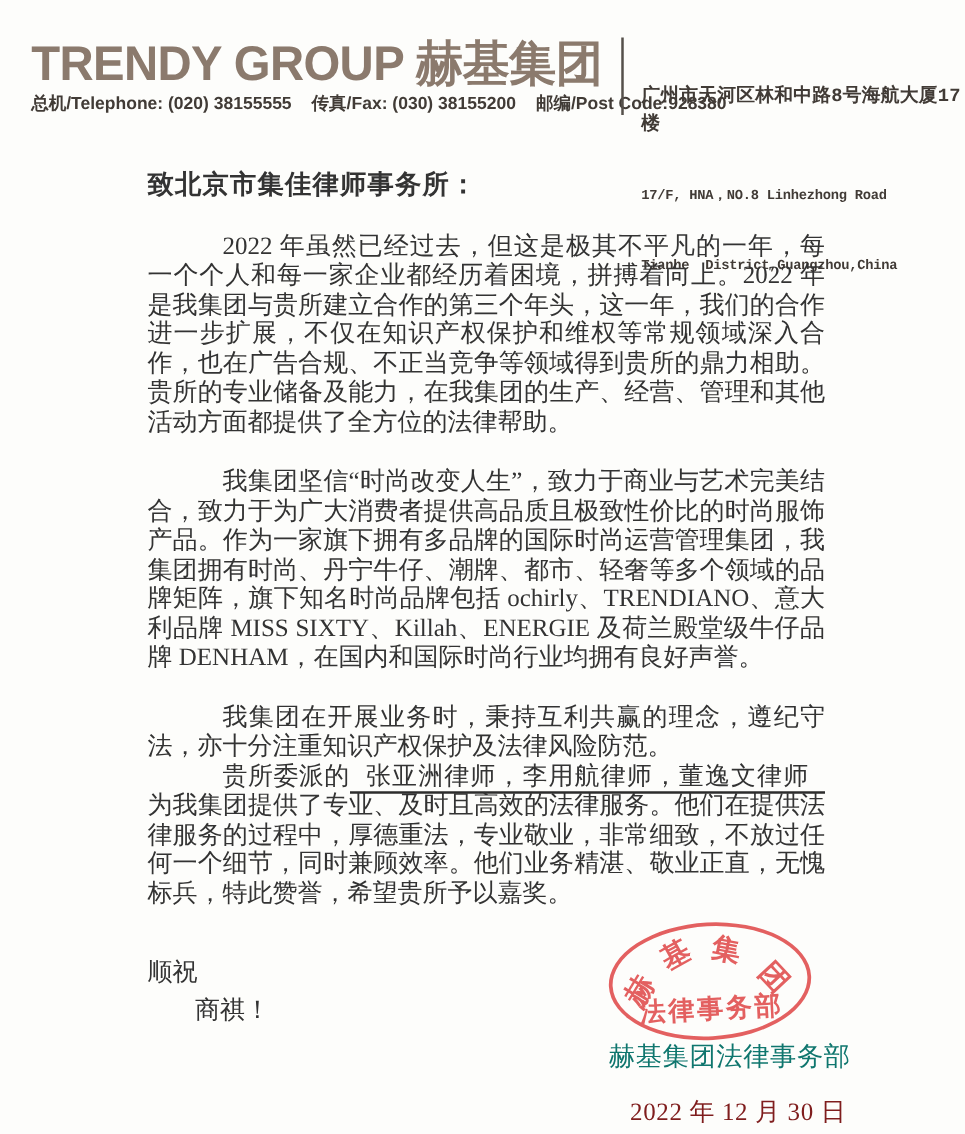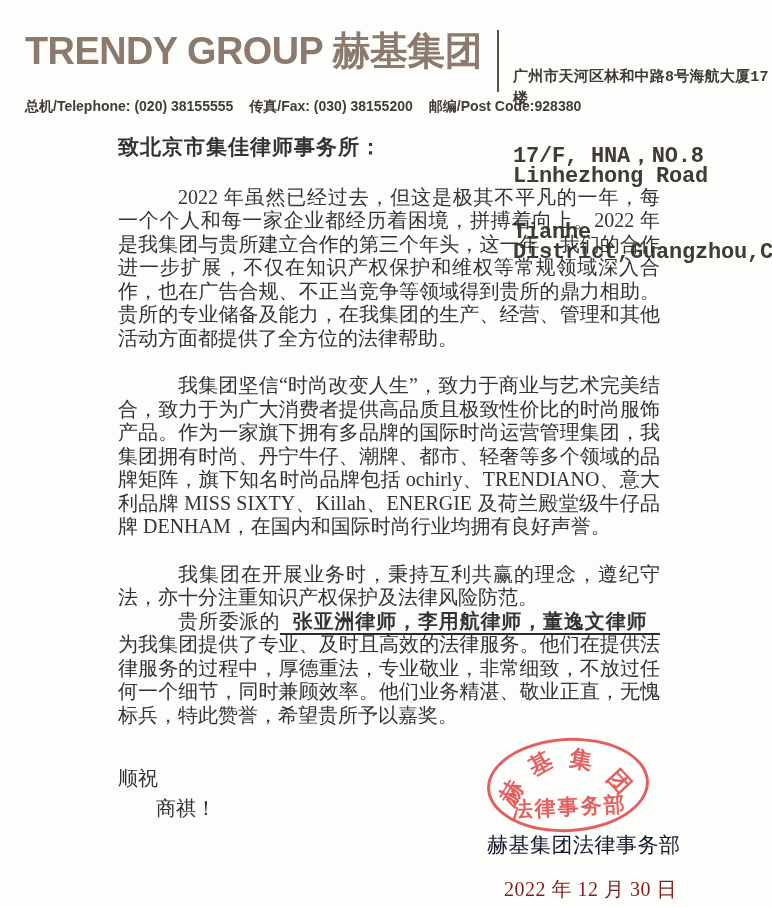--- a/index.html
+++ b/index.html
@@ -39,39 +39,38 @@
   .contact-row {
     position: absolute;
     left: 25px; top: 74px;
     display: flex;
     gap: 16px;
     font-family: "Liberation Sans", "DejaVu Sans", sans-serif;
     font-size: 14px;
     font-weight: 600;
     color: var(--header-ink);
     white-space: nowrap;
-    margin-top: 24px;
   }
   .contact-item .lbl { font-weight: 700; }
   .header-divider {
     position: absolute;
     left: 497px; top: 30px;
     width: 0; height: 62px;
     border-left: 2px solid #55504b;
   }
   .header-address {
     position: absolute;
     left: 513px; top: 31px;
     width: 258px;
     font-family: Liberation Mono, monospace;
     color: var(--header-ink);
     white-space: pre-wrap;
   }
   .addr-cn { font-size: 15px; font-weight: 600; line-height: 22px; letter-spacing: 0.2px; }
-  .addr-en { font-size: 22px; font-weight: 600; line-height: 20px; letter-spacing: -0.2px; }
+  .addr-en { font-size: 11px; font-weight: 600; line-height: 20px; letter-spacing: -0.2px; }
   
   .letter-main {
     position: absolute;
     left: 118px; top: 136px;
     width: 542px;
     font-size: 20px;
     line-height: 23.5px;
     color: var(--ink);
   }
   .salutation {
@@ -80,21 +79,21 @@
     letter-spacing: 1px;
     margin-bottom: 26px;
   }
   .para {
     text-align: justify;
     text-indent: 3em;
     margin-bottom: 24px;
   }
   .para.tight { margin-bottom: 0; }
   .lawyer-names {
-    font-weight: 700;
+    font-weight: 400;
     border-bottom: 2.5px solid #2c2c2c;
     padding: 0 13px 1px 13px;
     letter-spacing: 0.5px;
   }
   .closing-1 { margin-top: 40px; }
   .closing-2 { margin-top: 6px; text-indent: 1.9em; }
   
   .seal {
     position: absolute;
     left: 487px; top: 738px;
@@ -129,21 +128,21 @@
     font-size: 21px;
     letter-spacing: 2px;
     color: var(--stamp);
     white-space: nowrap;
   }
   .signature {
     position: absolute;
     left: 487px; top: 831px;
     font-size: 21px;
     letter-spacing: 0.5px;
-    color: #0f172a;
+    color: #0f766e;
     white-space: nowrap;
   }
   .date {
     position: absolute;
     left: 504px; top: 876px;
     font-size: 20px;
     letter-spacing: 0.5px;
     color: #7f1d1d;
     white-space: nowrap;
   }

